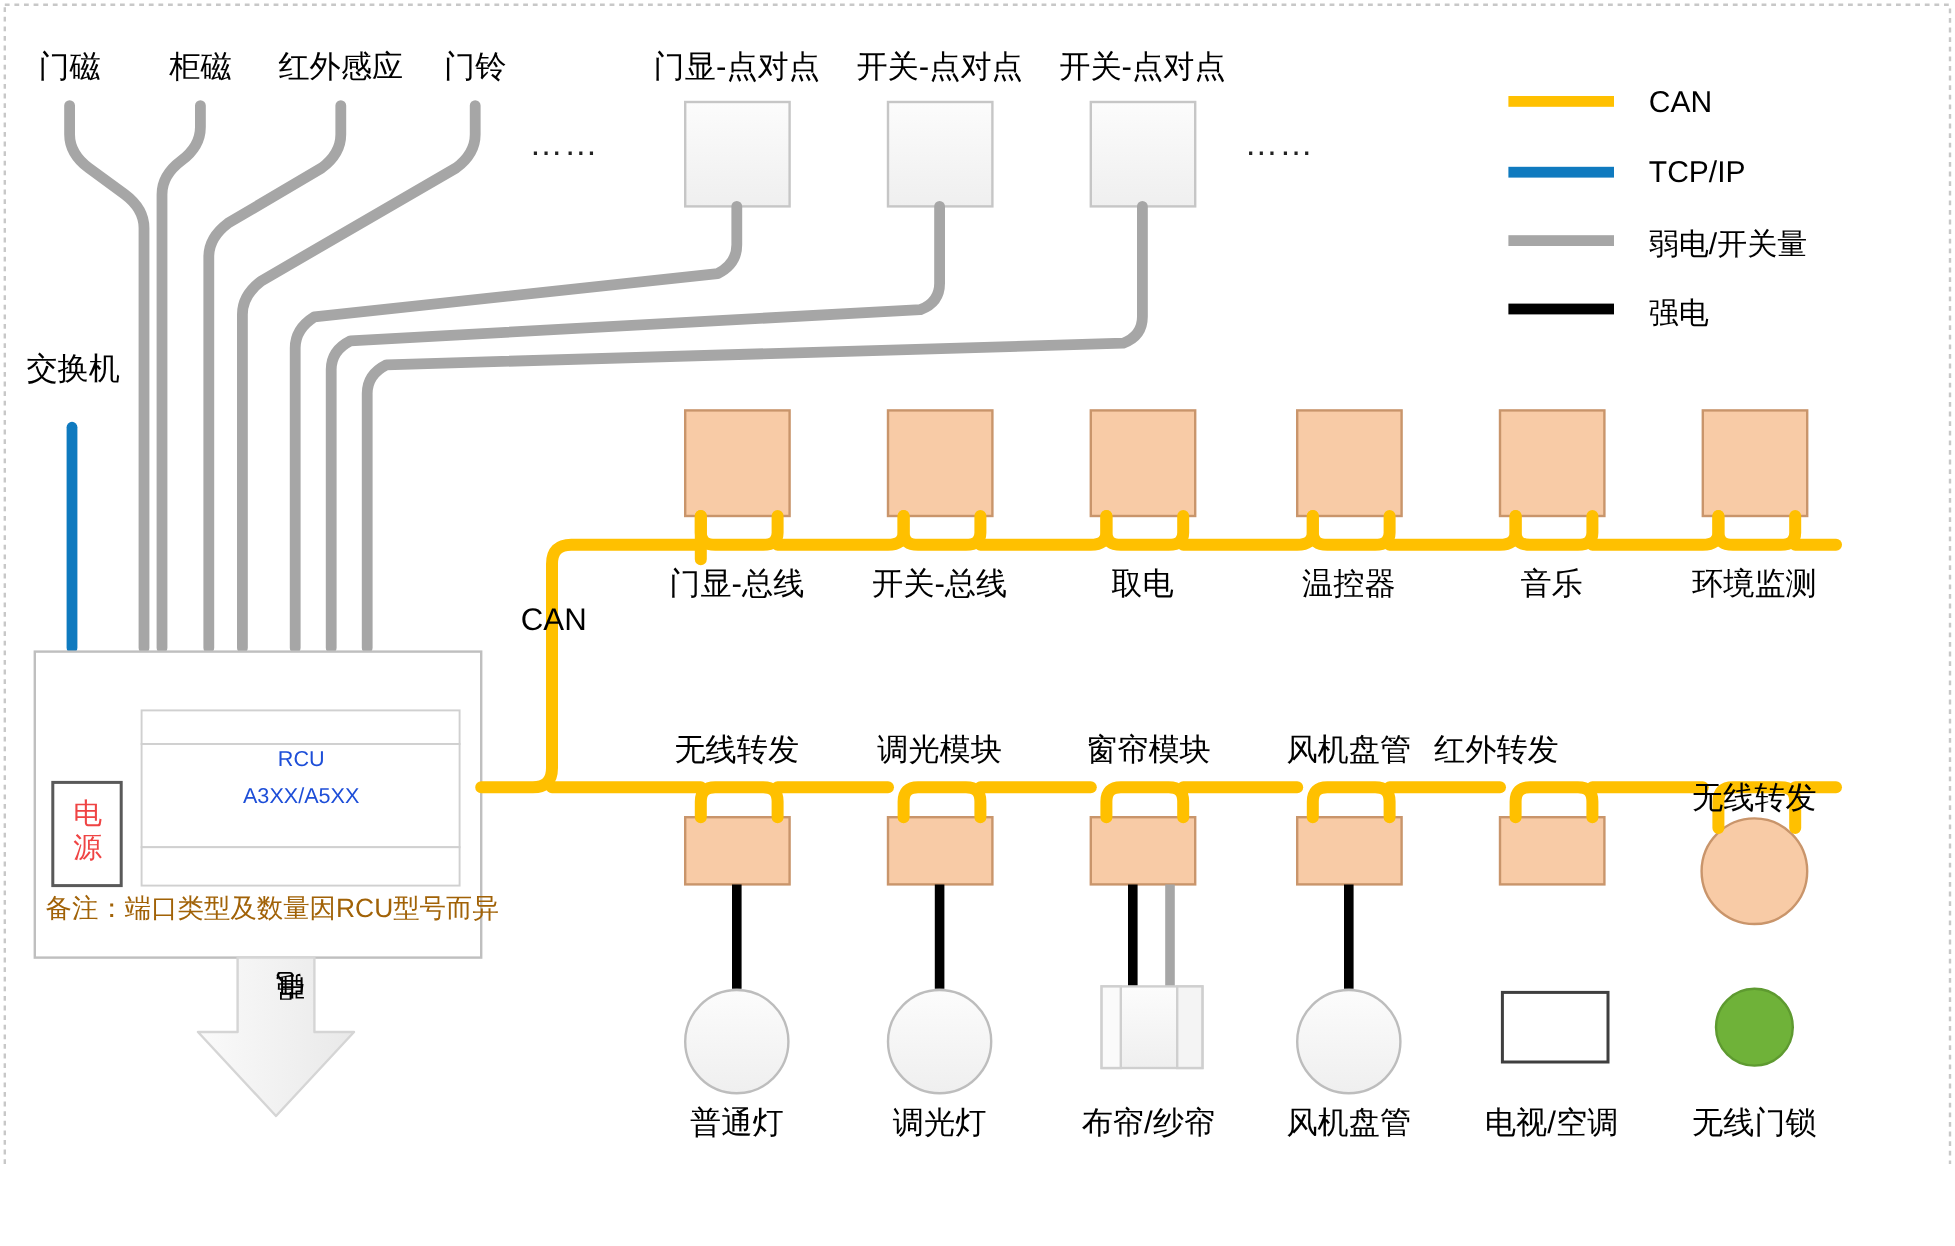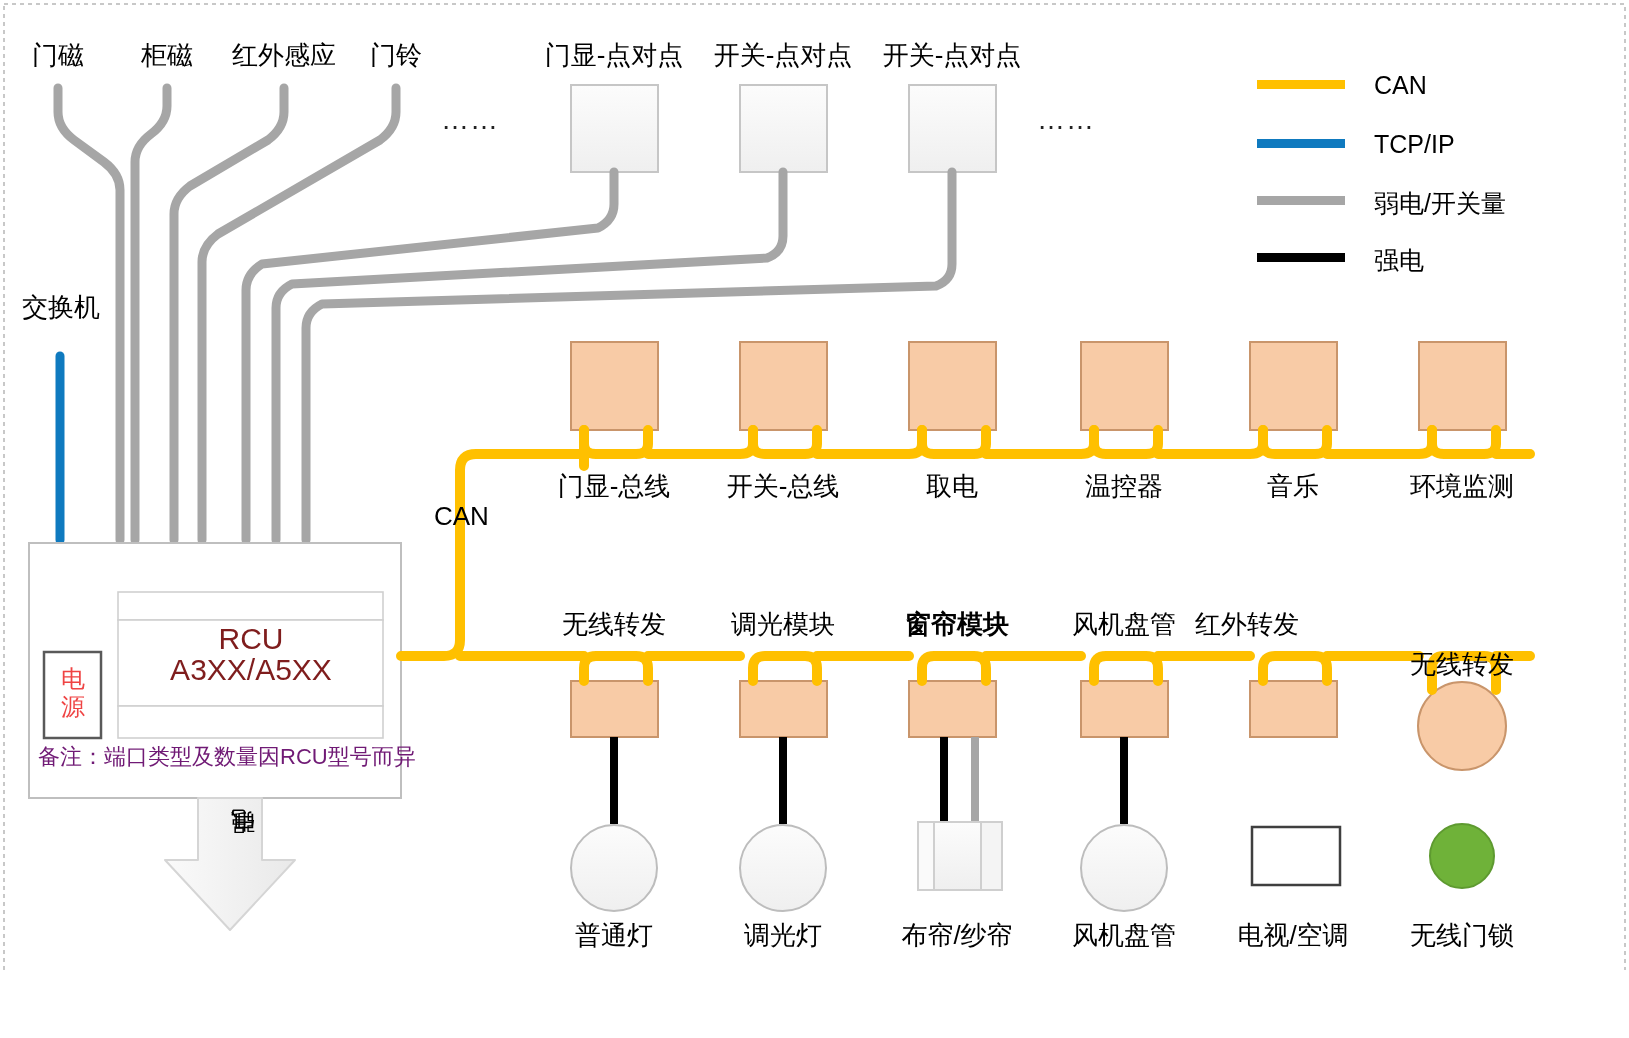--- a/index.html
+++ b/index.html
@@ -2,22 +2,22 @@
 <html><head>
 <meta charset="utf-8">
 <style>
   html,body{margin:0;padding:0;background:#fff;}
   body{font-family:"Liberation Sans","DejaVu Sans",sans-serif;}
   #stage{position:relative;width:1629px;height:970px;background:#fff;overflow:hidden;}
   #wires{position:absolute;left:0;top:0;width:1629px;height:1038px;}
   .lbl{position:absolute;color:#000;font-size:26px;line-height:1;white-space:nowrap;}
   .lbl.c{transform:translateX(-50%);text-align:center;}
   .legend-lbl{position:absolute;font-size:25px;color:#000;white-space:nowrap;}
-  .note{position:absolute;color:#701a75;font-size:22px;white-space:nowrap;}
-  .rcu-txt{position:absolute;font-size:30px;color:#7f1d1d;text-align:left;white-space:nowrap;transform:translateX(-50%);}
+  .note{position:absolute;color:#a16207;font-size:22px;white-space:nowrap;}
+  .rcu-txt{position:absolute;font-size:18px;color:#1d4ed8;text-align:left;white-space:nowrap;transform:translateX(-50%);}
   .pwr-txt{position:absolute;font-size:24px;color:#ef4444;width:30px;text-align:center;line-height:1.15;}
   .arrow-txt{position:absolute;font-size:24px;color:#000;white-space:nowrap;
     transform:translate(-50%,-50%) rotate(180deg);writing-mode:vertical-rl;}
   .dots{position:absolute;font-size:28px;color:#222;letter-spacing:1px;white-space:nowrap;transform:translateX(-50%);}
 </style>
 </head>
 <body>
 
 <div id="stage">
 
@@ -187,21 +187,21 @@
 
   <div class="lbl c" style="left:614px;  top:473px;">门显-总线</div>
   <div class="lbl c" style="left:783px;  top:473px;">开关-总线</div>
   <div class="lbl c" style="left:952px;  top:473px;">取电</div>
   <div class="lbl c" style="left:1124px; top:473px;">温控器</div>
   <div class="lbl c" style="left:1293px; top:473px;">音乐</div>
   <div class="lbl c" style="left:1462px; top:473px;">环境监测</div>
 
   <div class="lbl c" style="left:614px;  top:611px;">无线转发</div>
   <div class="lbl c" style="left:783px;  top:611px;">调光模块</div>
-  <div class="lbl c" style="left:957px;  top:611px;font-weight:bold;">窗帘模块</div>
+  <div class="lbl c" style="left:957px;  top:611px;">窗帘模块</div>
   <div class="lbl c" style="left:1124px; top:611px;">风机盘管</div>
   <div class="lbl c" style="left:1247px; top:611px;">红外转发</div>
   <div class="lbl c" style="left:1462px; top:611px;margin-top:40px;">无线转发</div>
 
   <div class="lbl c" style="left:614px;  top:922px;">普通灯</div>
   <div class="lbl c" style="left:783px;  top:922px;">调光灯</div>
   <div class="lbl c" style="left:957px;  top:922px;">布帘/纱帘</div>
   <div class="lbl c" style="left:1124px; top:922px;">风机盘管</div>
   <div class="lbl c" style="left:1293px; top:922px;">电视/空调</div>
   <div class="lbl c" style="left:1462px; top:922px;">无线门锁</div>

